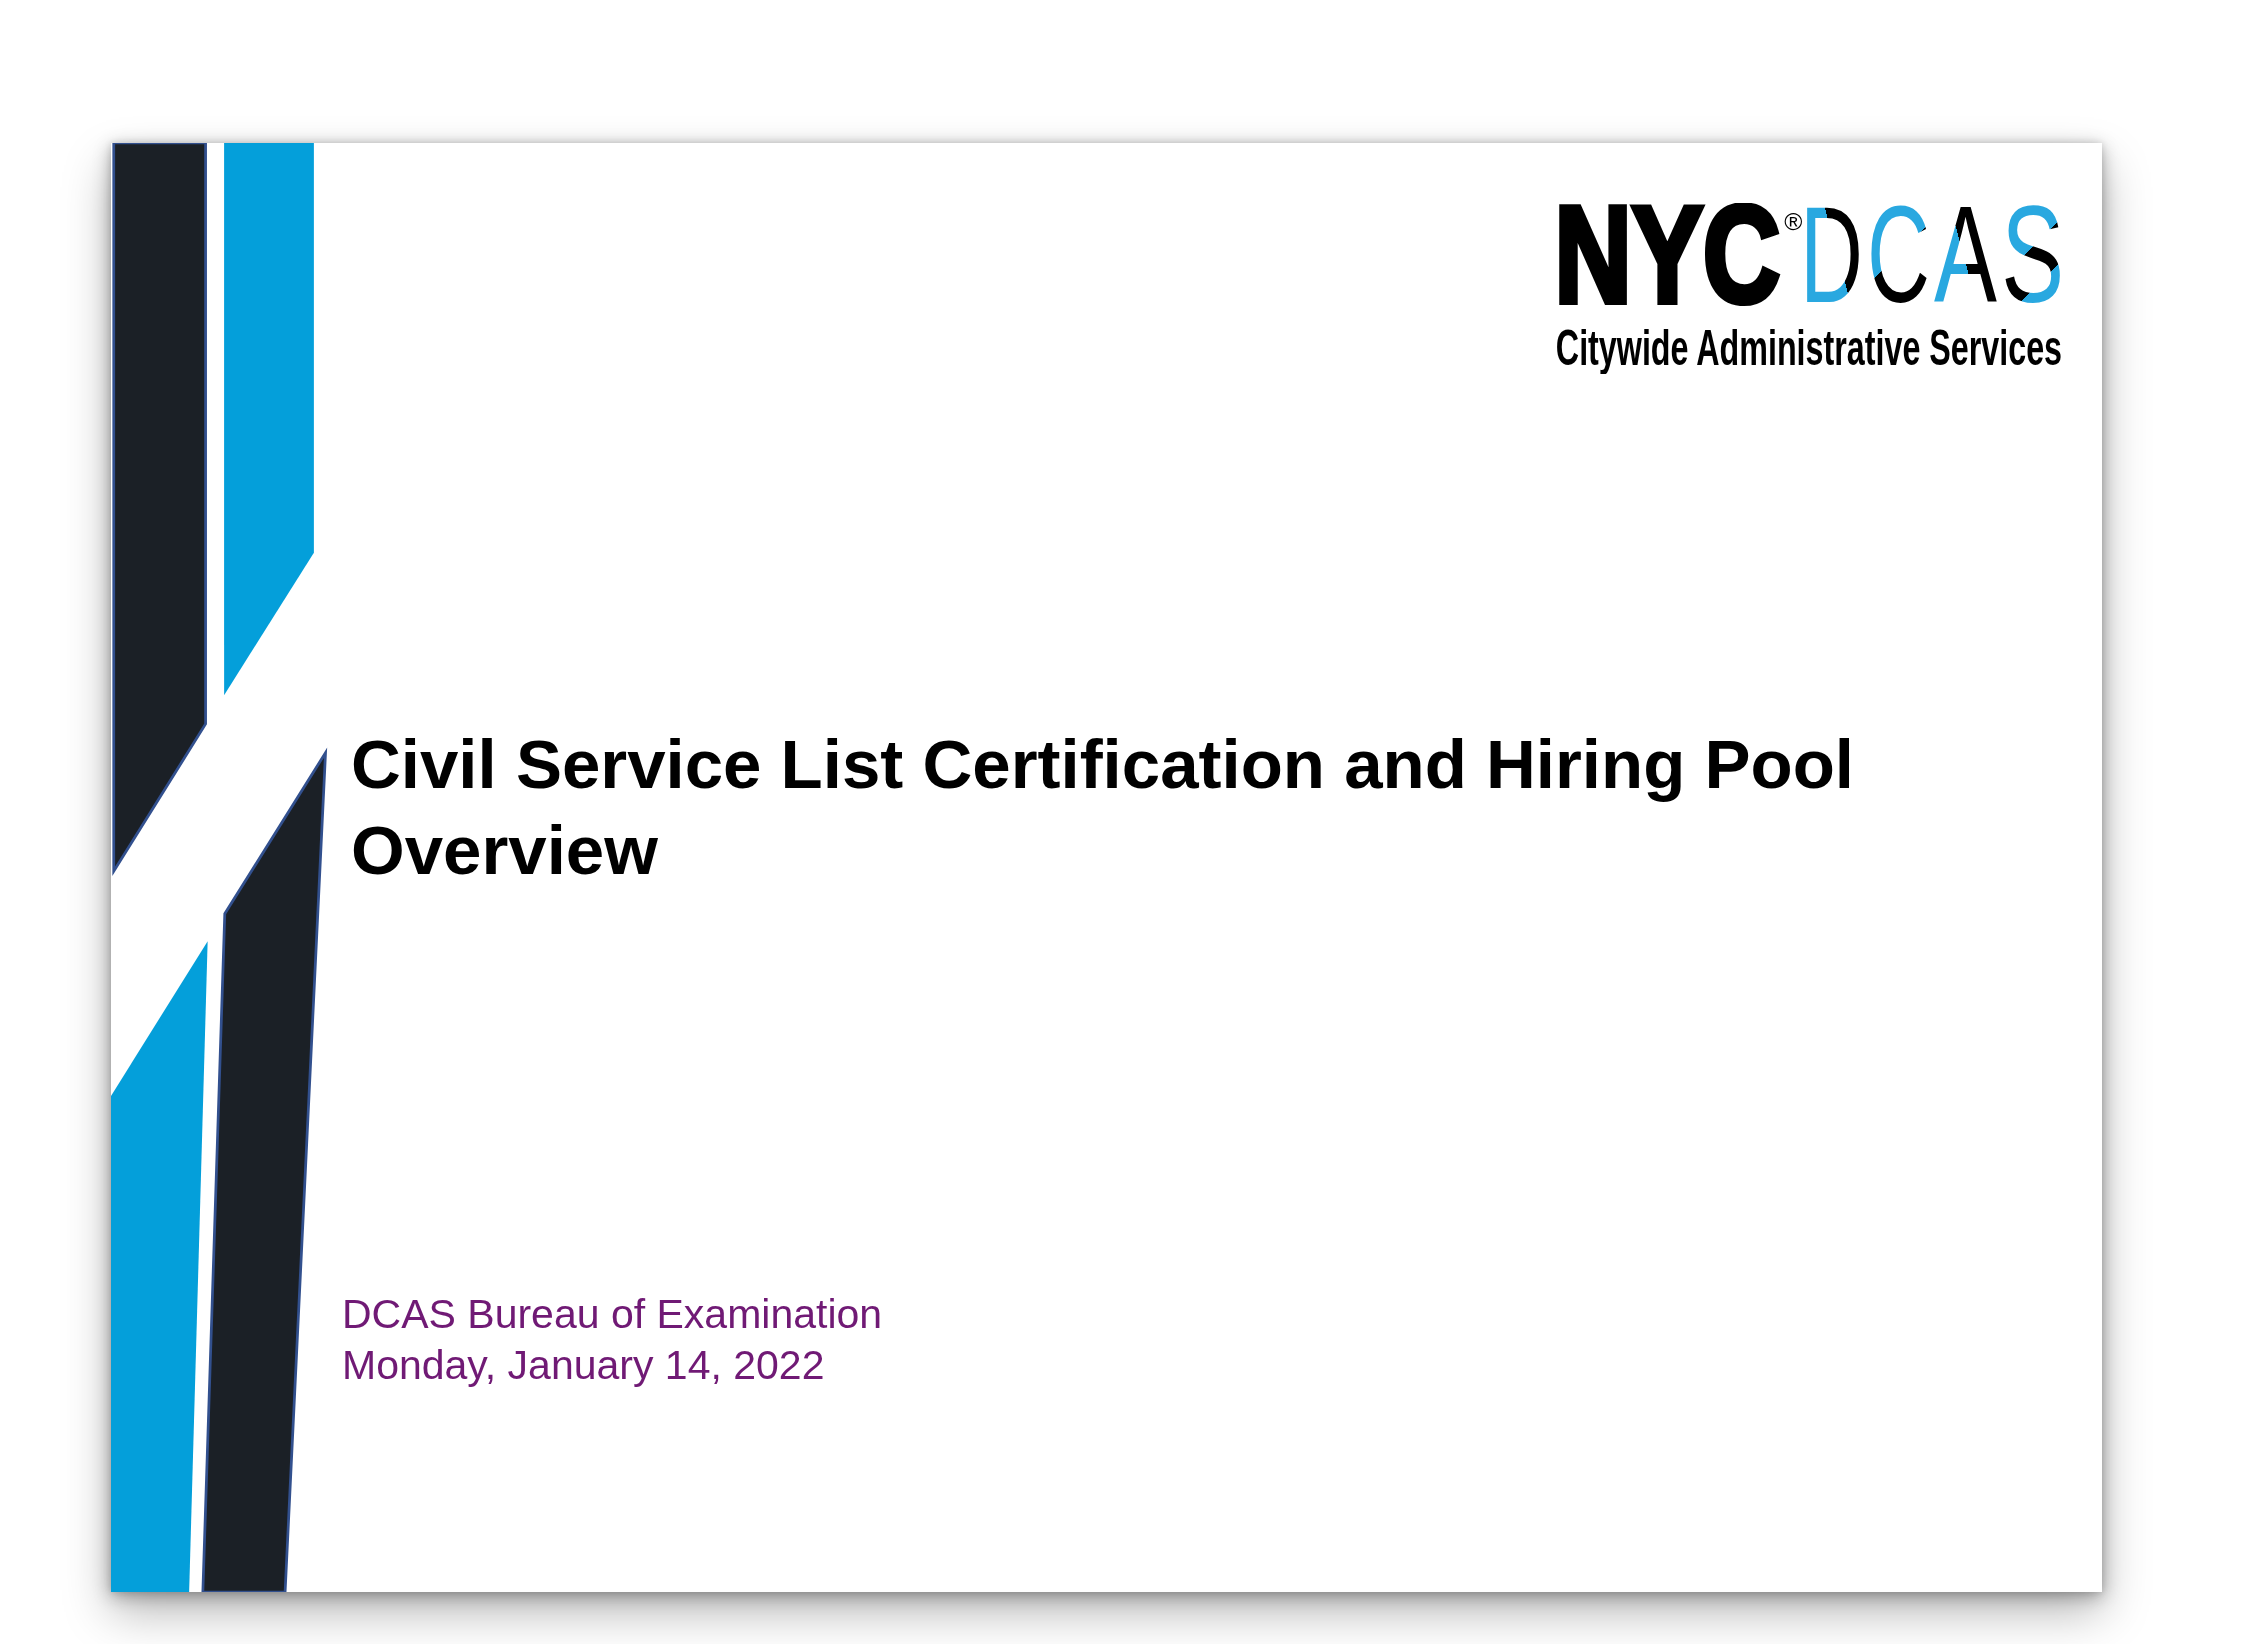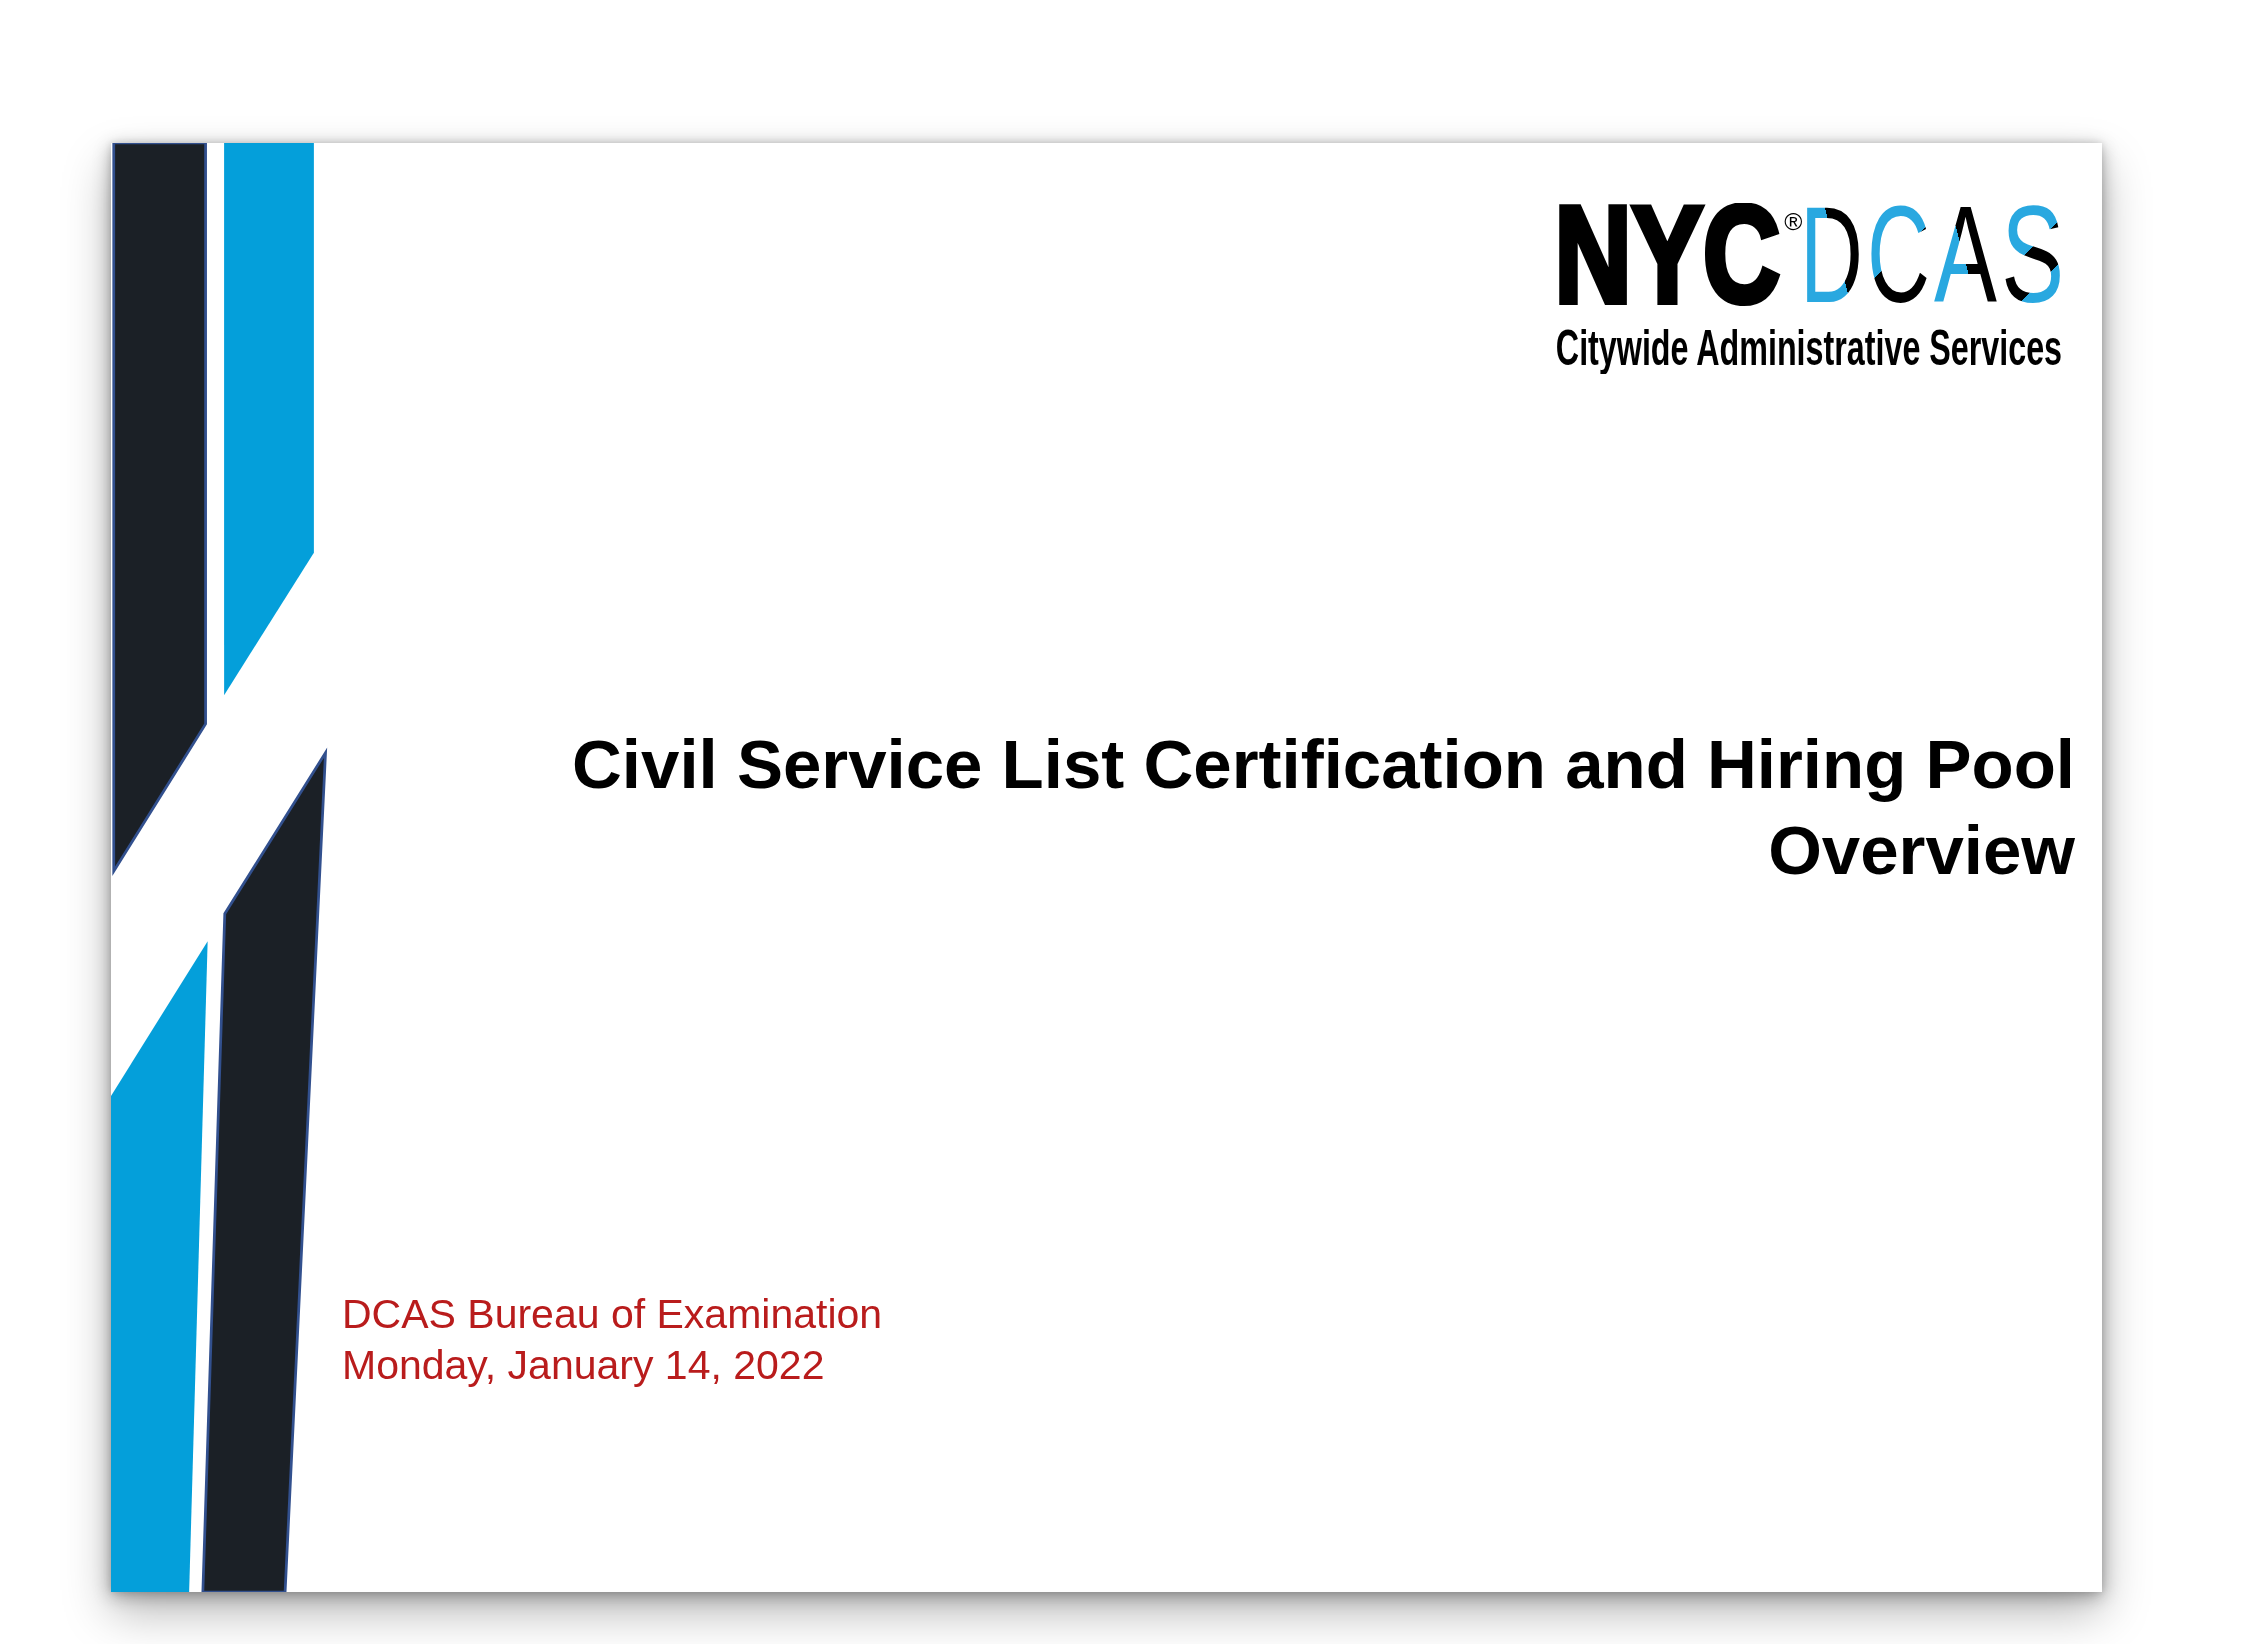--- a/index.html
+++ b/index.html
@@ -53,32 +53,32 @@
   }
   .logo-tagline {
     font-family: "Liberation Sans", sans-serif;
     font-weight: 700;
   }
   .title-block {
     position: absolute;
     left: 240px;
     right: 27px;
     top: 579px;
-    text-align: right;
+    text-align: left;
     color: #000000;
     font-size: 69px;
     line-height: 86px;
     font-weight: 700;
     letter-spacing: 0px;
   }
   .footer-block {
     position: absolute;
     left: 231px;
     top: 1146px;
-    color: #b91c1c;
+    color: #701a75;
     font-size: 41px;
     line-height: 51px;
     font-weight: 400;
     text-align: left;
   }
 </style>
 </head>
 <body>
 
 <div class="stage">

